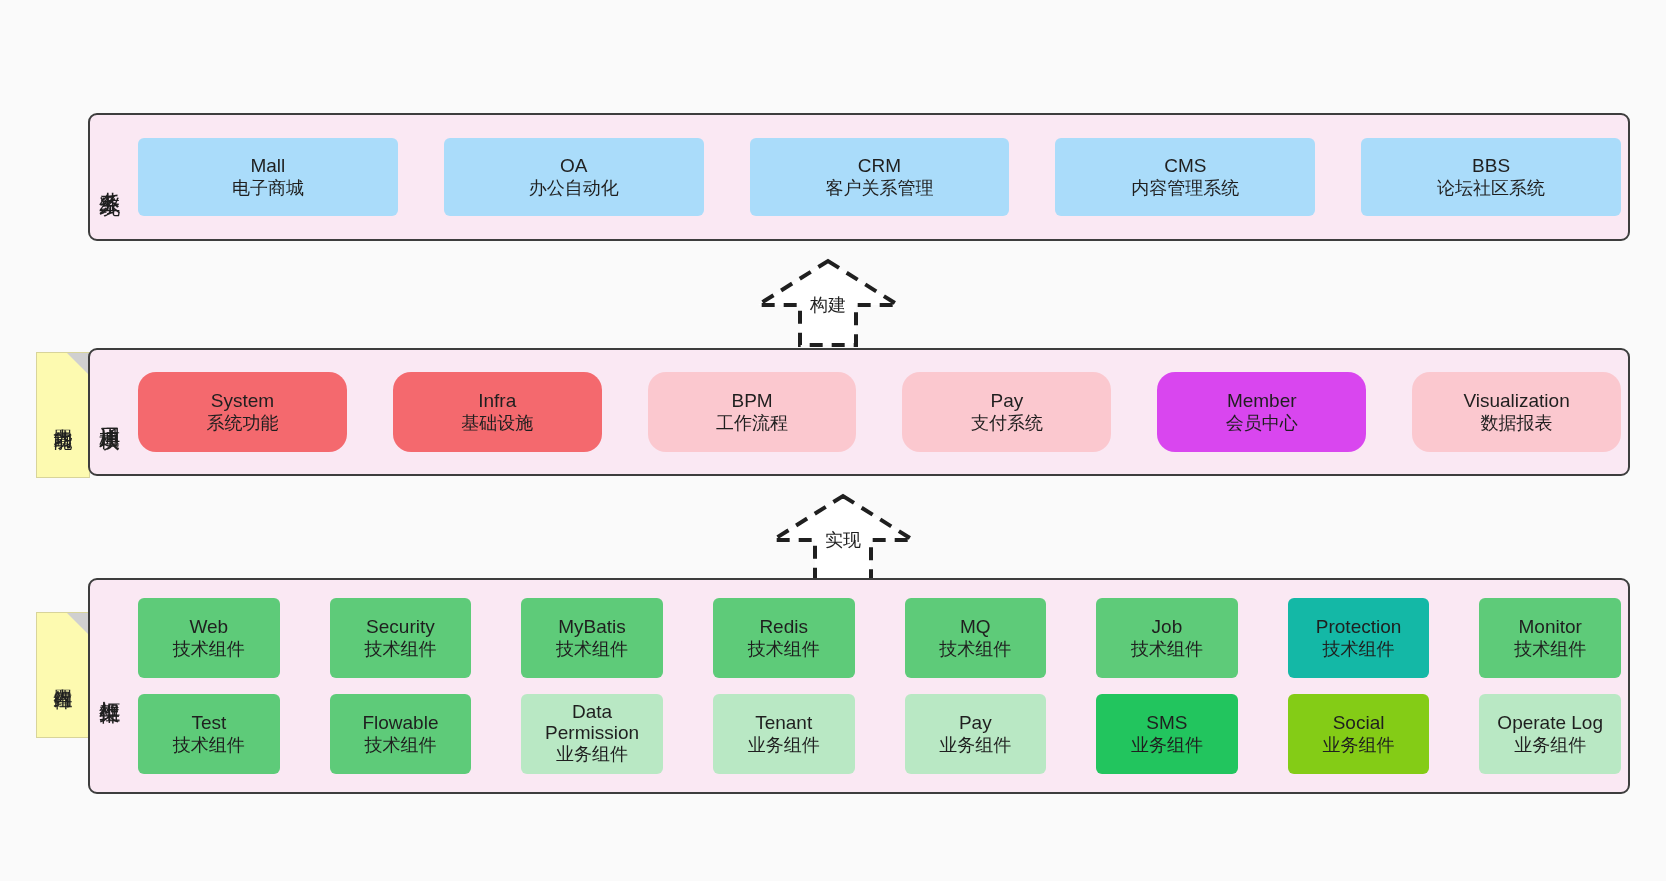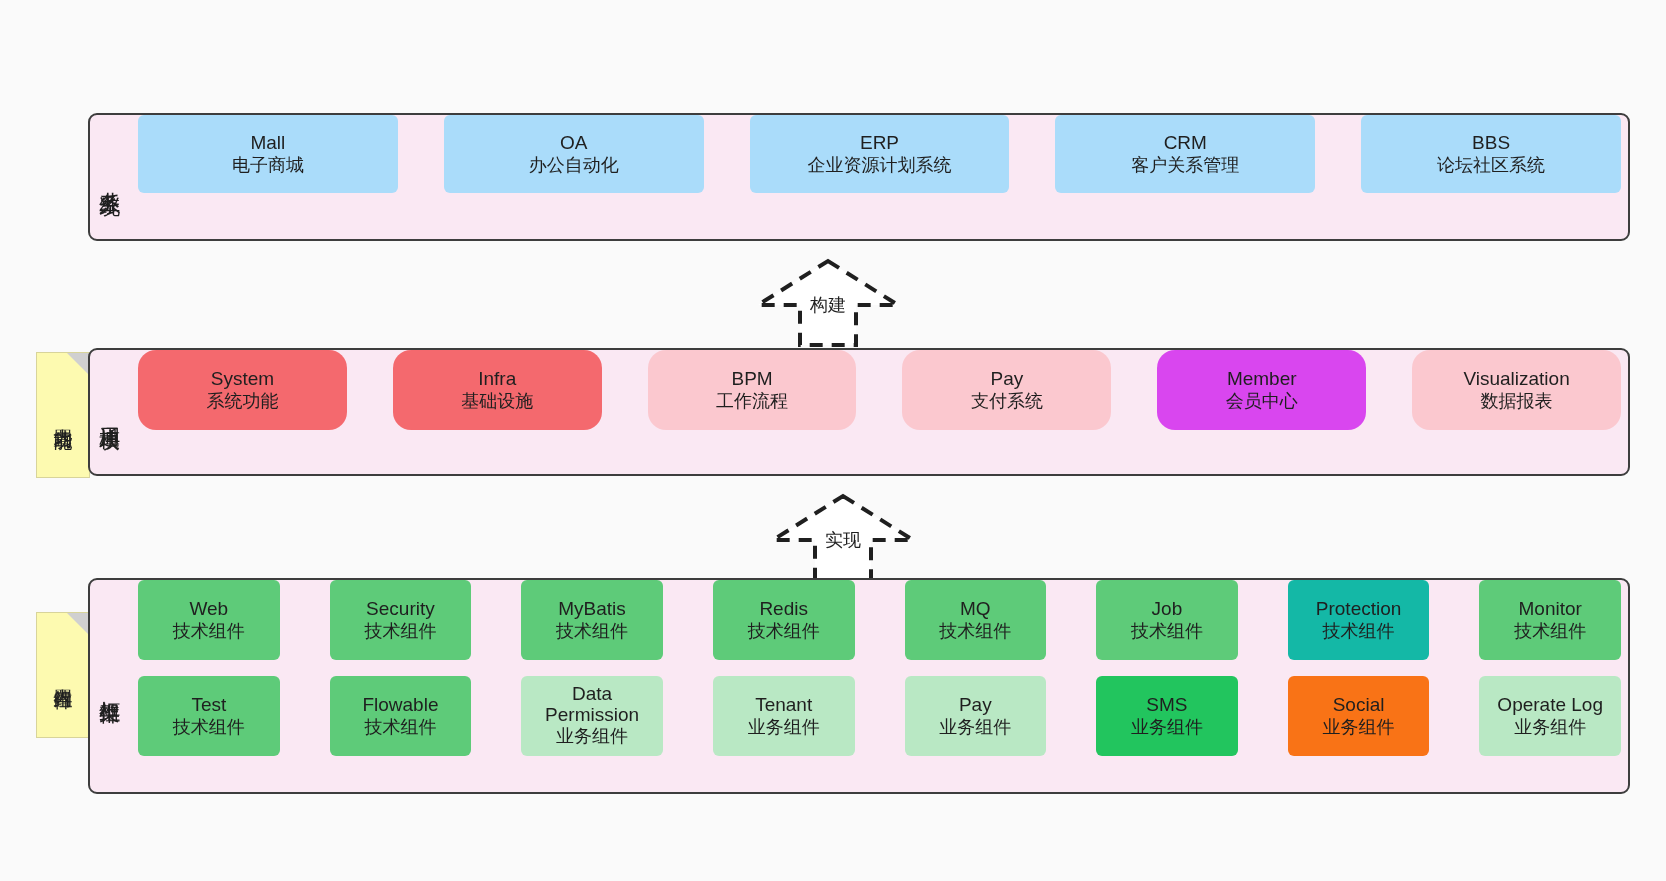--- a/index.html
+++ b/index.html
@@ -43,20 +43,21 @@
     letter-spacing: 1px;
     writing-mode: vertical-rl;
     text-orientation: upright;
     line-height: 1.12;
     user-select: none;
   }
 
   .layer-body {
     flex: 1 1 auto;
     display: flex;
+    align-items: center;
     padding: 0 7px 0 8px;
     gap: 0;
   }
 
   .row {
     display: flex;
     width: 100%;
     gap: 46px;
   }
   .grid-2rows {
@@ -157,26 +158,26 @@
       <div class="row biz-row">
         <div class="card">
           <span class="en">Mall</span>
           <span class="cn">电子商城</span>
         </div>
         <div class="card">
           <span class="en">OA</span>
           <span class="cn">办公自动化</span>
         </div>
         <div class="card">
-          <span class="en">ERP</span>
-          <span class="cn">企业资源计划系统</span>
-        </div>
-        <div class="card">
           <span class="en">CRM</span>
           <span class="cn">客户关系管理</span>
+        </div>
+        <div class="card">
+          <span class="en">CMS</span>
+          <span class="cn">内容管理系统</span>
         </div>
         <div class="card">
           <span class="en">BBS</span>
           <span class="cn">论坛社区系统</span>
         </div>
       </div>
     </div>
   </div>
 
   <div class="arrow" id="arrow-build" style="left:753px; top:253px;">
@@ -293,21 +294,21 @@
             <span class="cn">业务组件</span>
           </div>
           <div class="card" style="background:#b9e8c4">
             <span class="en">Pay</span>
             <span class="cn">业务组件</span>
           </div>
           <div class="card" style="background:#22c55e">
             <span class="en">SMS</span>
             <span class="cn">业务组件</span>
           </div>
-          <div class="card" style="background:#f97316">
+          <div class="card" style="background:#84cc16">
             <span class="en">Social</span>
             <span class="cn">业务组件</span>
           </div>
           <div class="card" style="background:#b9e8c4">
             <span class="en">Operate Log</span>
             <span class="cn">业务组件</span>
           </div>
         </div>
 
       </div>

